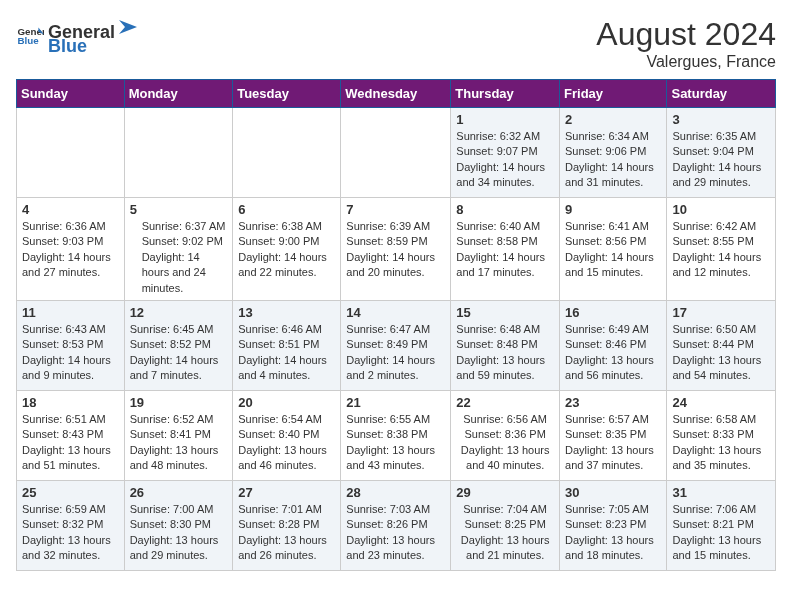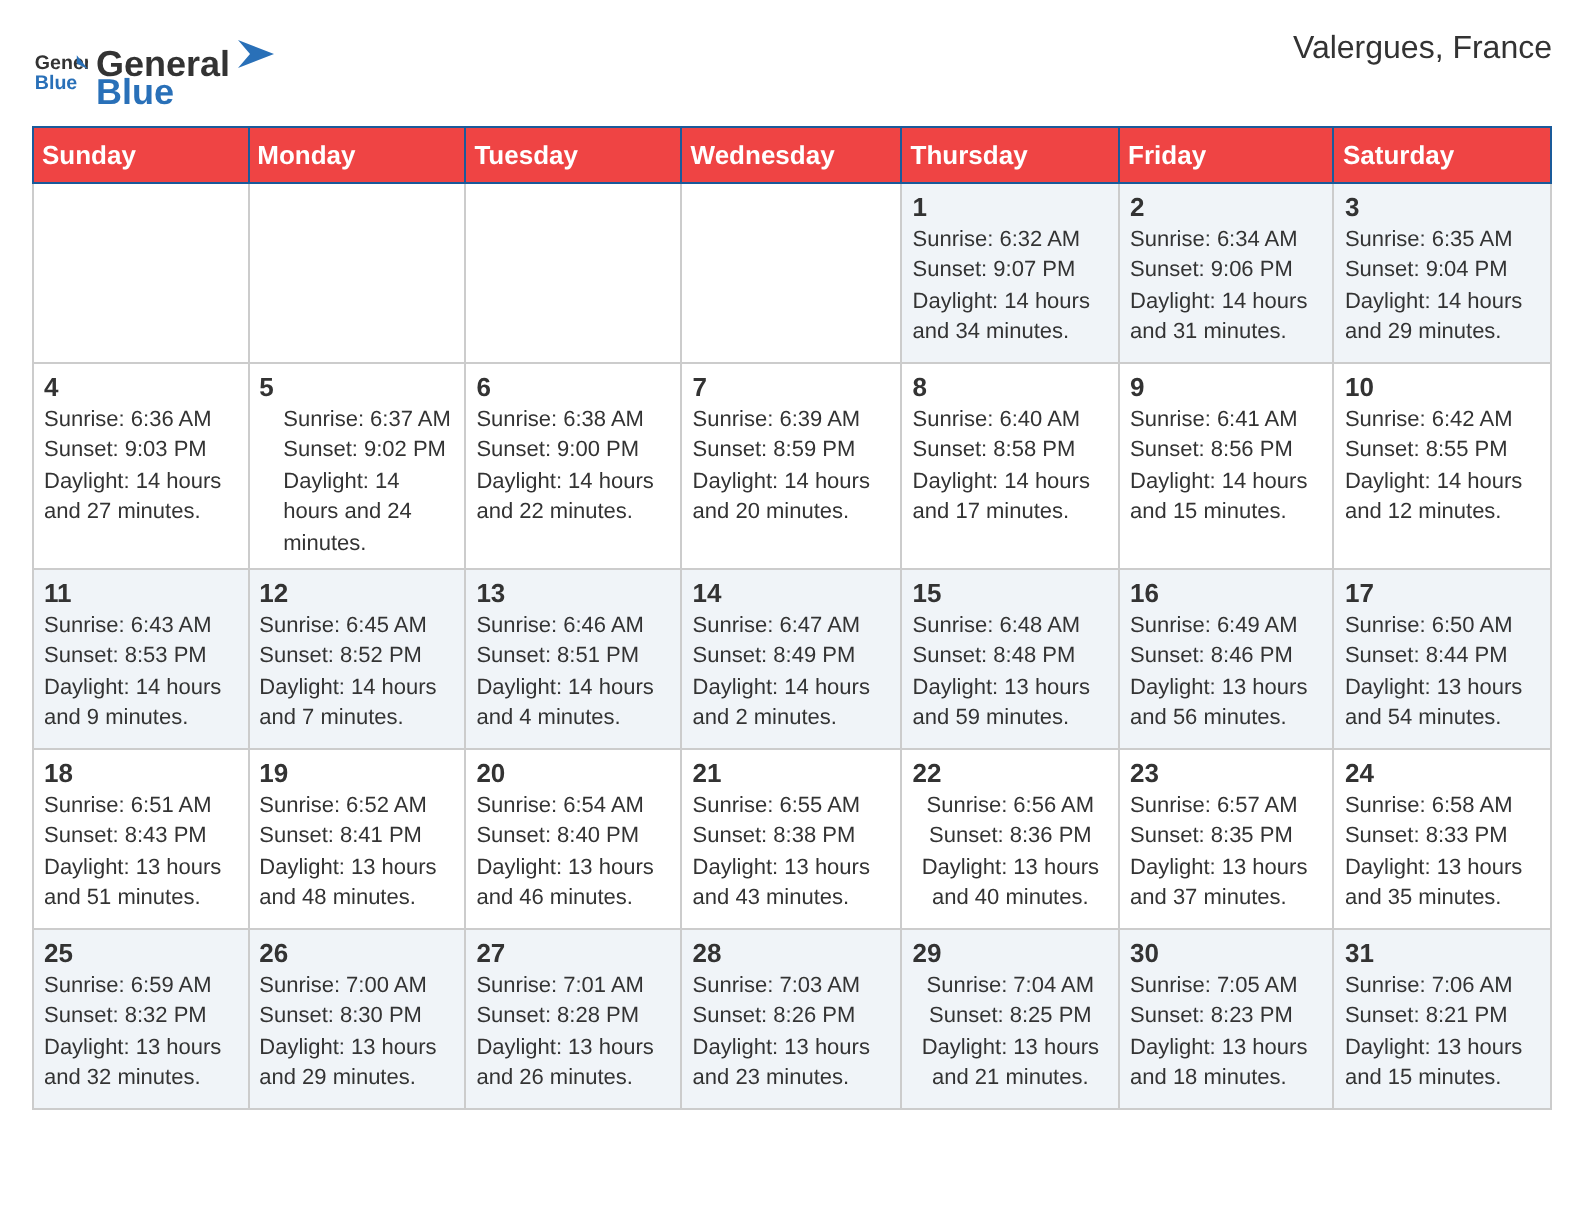--- a/index.html
+++ b/index.html
@@ -47,21 +47,21 @@
     }
     .location {
       font-size: 16px;
       color: #333;
     }
     table {
       width: 100%;
       border-collapse: collapse;
     }
     thead tr {
-      background-color: #ef4444;
+      background-color: #701a75;
       color: white;
       padding-left: 13px;
     }
     thead th {
       padding: 6px 4px;
       font-size: 13px;
       font-weight: bold;
       text-align: left;
       border: 1px solid #1a5a9a;
     }
@@ -110,20 +110,21 @@
       <div style="display:flex; align-items:baseline; gap:0px;">
         <span class="logo-text-general">General</span>
         <svg width="22" height="22" viewBox="0 0 22 22" style="margin-left:2px; margin-bottom:-4px;">
           <polygon points="2,4 20,11 2,18 8,11" fill="#2970b8"></polygon>
         </svg>
       </div>
       <div class="logo-text-blue" style="margin-top:-4px;">Blue</div>
     </div>
   </div>
   <div class="title-section">
+    <div class="month-year">August 2024</div>
     <div class="location">Valergues, France</div>
   </div>
 </div>
 
 <table>
   <thead>
     <tr>
     <th>Sunday</th>
         <th>Monday</th>
         <th>Tuesday</th>

